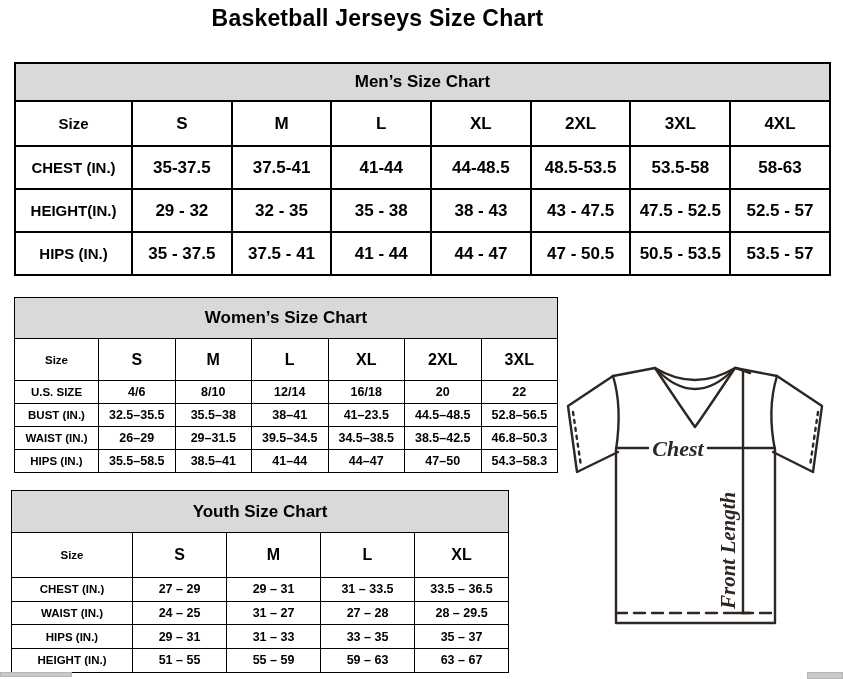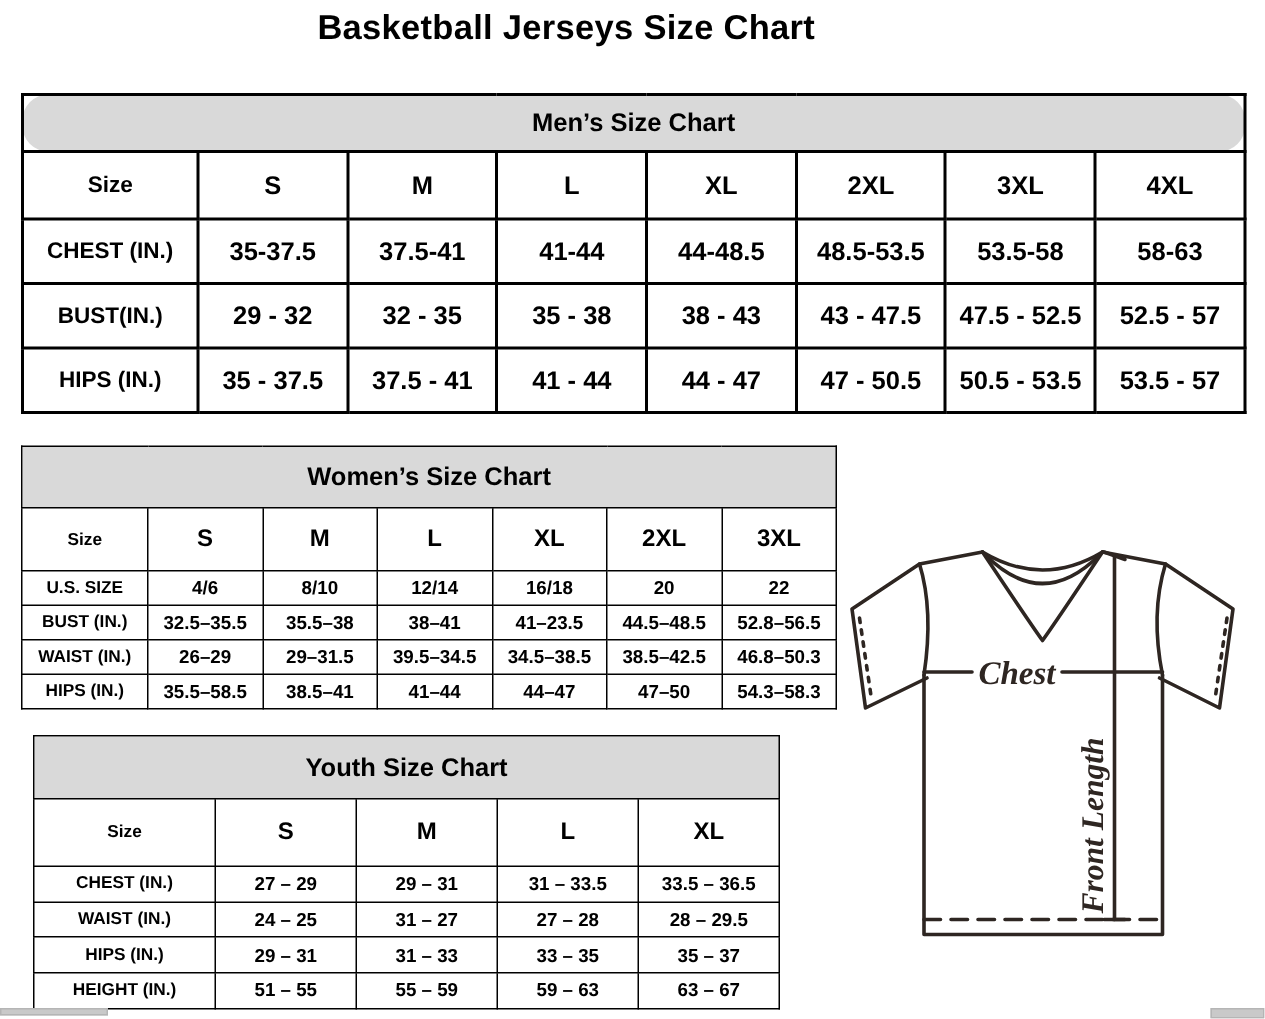--- a/index.html
+++ b/index.html
@@ -15,39 +15,39 @@
     position:absolute;border-collapse:collapse;table-layout:fixed;
     background:#fff;
   }
   .tbl th,.tbl td{
     border:1px solid #000;text-align:center;vertical-align:middle;
     font-weight:bold;padding:0;overflow:hidden;white-space:nowrap;
   }
   .tbl .tbl-title{background:var(--hdr,#d9d9d9);font-size:17px;}
   
   .mens{left:14px;top:62px;width:815px;}
-  .mens th,.mens td{border-width:2px;border-radius:17px;}
+  .mens th,.mens td{border-width:2px;}
   .mens col{width:99.7px;} .mens col.c0{width:117px;}
   .mens tr:nth-child(1){height:38px;}
   .mens tr:nth-child(2){height:45px;}
   .mens tr:nth-child(n+3){height:43px;}
   .mens .col-h{font-size:17px;}
   .mens td{font-size:17px;margin-left:36px;}
   .mens .row-lab{font-size:15px;}
   
   .womens{left:14px;top:297px;width:543px;padding-left:48px;}
   .womens col{width:76.5px;} .womens col.c0{width:84px;}
   .womens tr:nth-child(1){height:41px;}
   .womens tr:nth-child(2){height:42px;}
   .womens tr:nth-child(n+3){height:23px;}
   .womens .col-h{font-size:16px;}
   .womens td{font-size:12.5px;text-align:center;}
   .womens .row-lab{font-size:11.5px;}
   
-  .youth{left:22px;top:490px;width:497px;}
+  .youth{left:11px;top:490px;width:497px;}
   .youth col{width:94px;} .youth col.c0{width:121px;}
   .youth tr:nth-child(1){height:42px;}
   .youth tr:nth-child(2){height:45px;}
   .youth tr:nth-child(n+3){height:23.7px;}
   .youth .col-h{font-size:16px;}
   .youth td{font-size:12.5px;}
   .youth .row-lab{font-size:11.5px;}
   
   .jersey{position:absolute;left:556px;top:360px;}
   .jersey path{fill:none;stroke:var(--ink,#2e2622);stroke-width:2.4;stroke-linejoin:round;stroke-linecap:round;}
@@ -91,21 +91,21 @@
         <th class="row-lab">CHEST (IN.)</th>
         <td>35-37.5</td>
         <td>37.5-41</td>
         <td>41-44</td>
         <td>44-48.5</td>
         <td>48.5-53.5</td>
         <td>53.5-58</td>
         <td>58-63</td>
       </tr>
       <tr>
-        <th class="row-lab">BUST(IN.)</th>
+        <th class="row-lab">HEIGHT(IN.)</th>
         <td>29 - 32</td>
         <td>32 - 35</td>
         <td>35 - 38</td>
         <td>38 - 43</td>
         <td>43 - 47.5</td>
         <td>47.5 - 52.5</td>
         <td>52.5 - 57</td>
       </tr>
       <tr>
         <th class="row-lab">HIPS (IN.)</th>

